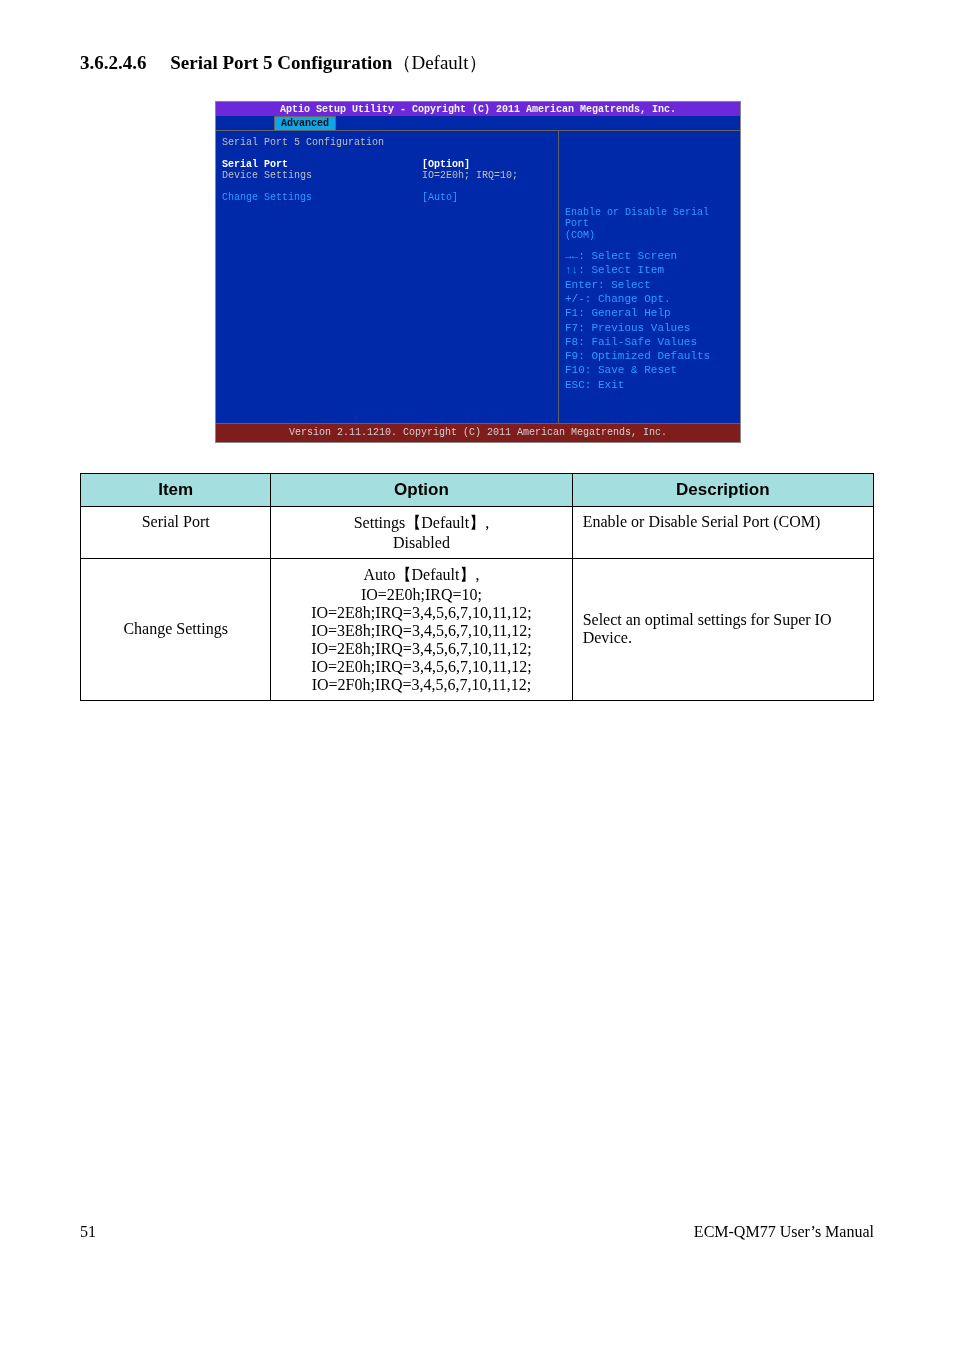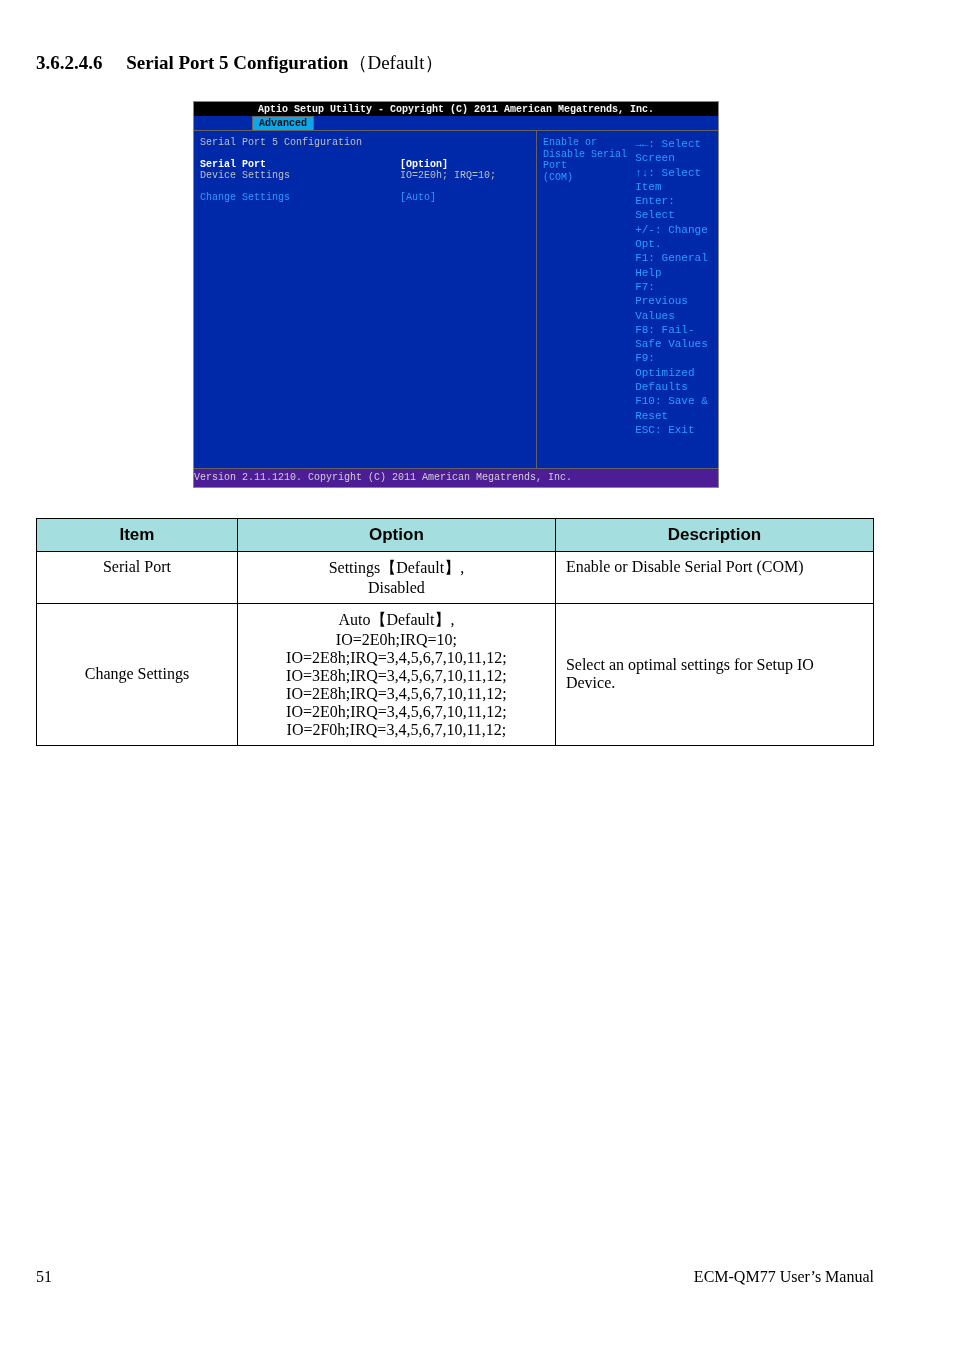--- a/index.html
+++ b/index.html
@@ -5,21 +5,21 @@
   body {
     margin: 0;
     padding: 0;
     width: 954px;
     background: #fff;
     font-family: Arial, sans-serif;
     font-size: 14px;
     color: #000;
   }
   .page {
-    padding: 50px 80px 40px 36px;
+    padding: 50px 80px 40px 80px;
   }
   .section-header {
     font-family: "Times New Roman", serif;
     font-size: 19px;
     color: #000;
     margin: 0 0 25px 0;
     font-weight: normal;
   }
   .section-header b { font-weight: bold; }
   .desc {
@@ -36,21 +36,21 @@
   .bios {
     width: 524px;
     font-family: "Courier New", monospace;
     font-size: 10px;
     line-height: 1.15;
     background: #0029aa;
     color: #fff;
     border: 1px solid #888;
   }
   .bios-titlebar {
-    background: #000000;
+    background: #6d28d9;
     color: #f5f5f5;
     text-align: center;
     padding: 2px 0 0 0;
     font-size: 10px;
     font-weight: bold;
   }
   .bios-tabs {
     padding: 0 0 0 58px;
   }
   .bios-tab {
@@ -73,34 +73,35 @@
     min-height: 280px;
     padding: 6px 6px;
     border-right: 1px solid #626262;
   }
   .bios-right {
     background: #0029aa;
     color: #bfbfbf;
     flex: 1;
     padding: 6px 6px;
     display: flex;
-    flex-direction: row;
+    flex-direction: column;
     justify-content: flex-end;
+    gap: 8px;
   }
   .bios-row { display: flex; }
   .bios-label { width: 200px; }
   .bios-val-sel { color: #fff; font-weight: bold; }
   .bios-row.selected .bios-label { color: #fff; font-weight: bold; }
   .accent { color: #2a9cff; }
   .help-top { color: #2a9cff; }
   .help-keys { font-size: 11px; line-height: 1.3; }
   .bios-footer {
-    background: #4c1d95;
+    background: #7f1d1d;
     color: #d0d0d0;
-    text-align: left;
+    text-align: center;
     padding: 3px 0;
     border-top: 1px solid #626262;
     font-size: 10px;
   }
 
   
   table.settings {
     width: 100%;
     border-collapse: collapse;
     margin: 10px 0 30px 0;
@@ -235,21 +236,21 @@
         <td style="vertical-align:middle">Change Settings</td>
         <td>
           <div>Auto【Default】,</div>
           <div>IO=2E0h;IRQ=10;</div>
           <div>IO=2E8h;IRQ=3,4,5,6,7,10,11,12;</div>
           <div>IO=3E8h;IRQ=3,4,5,6,7,10,11,12;</div>
           <div>IO=2E8h;IRQ=3,4,5,6,7,10,11,12;</div>
           <div>IO=2E0h;IRQ=3,4,5,6,7,10,11,12;</div>
           <div>IO=2F0h;IRQ=3,4,5,6,7,10,11,12;</div>
         </td>
-        <td class="left" style="vertical-align:middle">Select an optimal settings for Setup IO Device.</td>
+        <td class="left" style="vertical-align:middle">Select an optimal settings for Super IO Device.</td>
       </tr>
     </tbody>
   </table>
 
   <div class="footer">
     <div class="left">51</div>
     <div class="right">ECM-QM77 User’s Manual</div>
   </div>
 
 </div>

